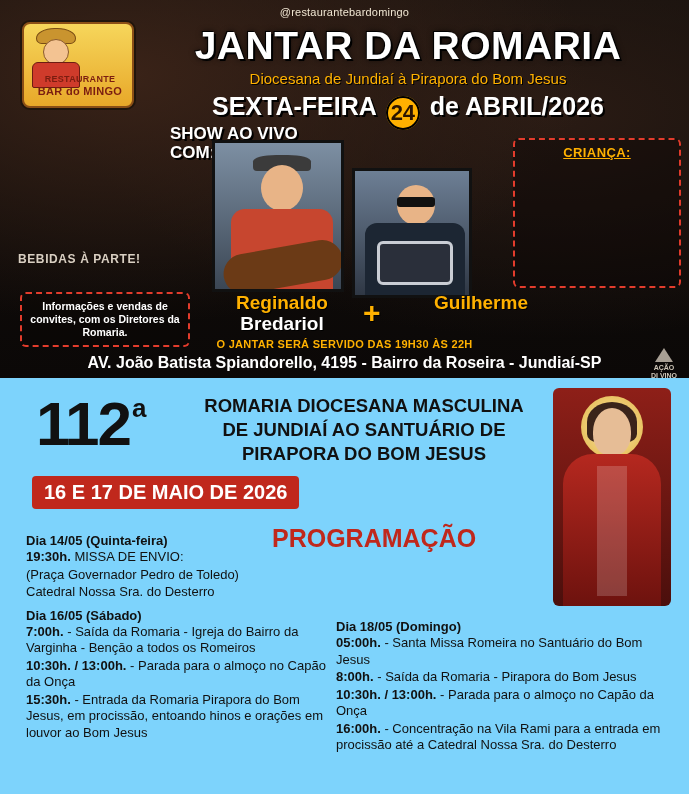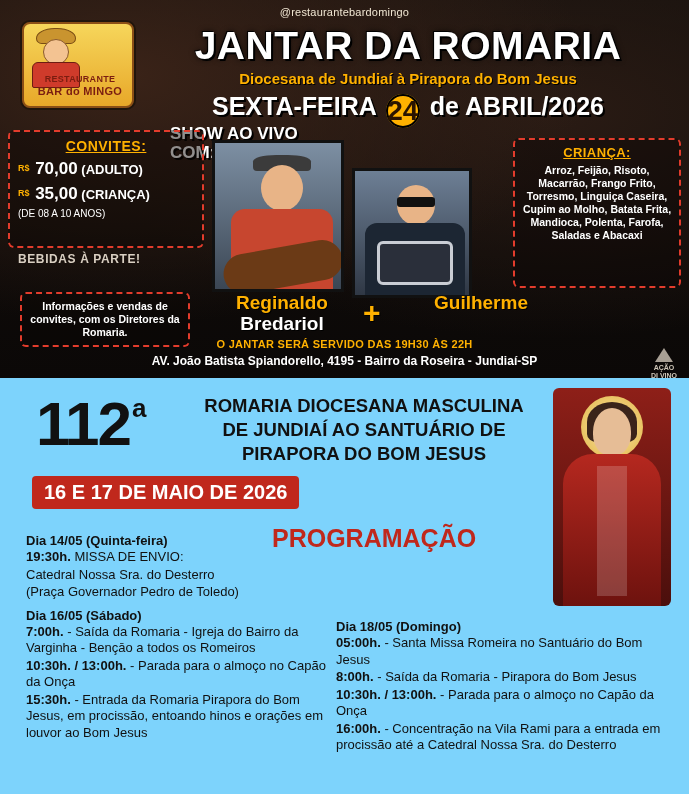--- a/index.html
+++ b/index.html
@@ -73,42 +73,42 @@
     font-size: 39px;
     line-height: 40px;
     letter-spacing: .5px;
     color: #ffffff;
     text-shadow: 2px 2px 0 #000, -1px -1px 0 #000, 0 0 6px rgba(0,0,0,.8);
   }
   .title-sub {
     position: absolute;
     left: 138px; top: 70px; width: 540px;
     text-align: center;
-    font-weight: bold;
+    font-weight: normal;
     font-size: 15px;
     color: #ffb100;
     text-shadow: 1px 1px 0 #000;
   }
   .title-date {
     position: absolute;
     left: 138px; top: 92px; width: 540px;
     text-align: center;
     font-weight: bold;
     font-size: 25px;
     color: #ffffff;
     text-shadow: 2px 2px 0 #000;
   }
   .date-circle {
     display: inline-block;
     width: 34px; height: 34px;
     line-height: 34px;
     border-radius: 50%;
     background: #ffb100;
     color: #2a1400;
-    font-size: 28px;
+    font-size: 22px;
     text-align: center;
     margin: 0 3px;
     vertical-align: -5px;
     text-shadow: none;
     box-shadow: 0 0 0 2px #000 inset;
   }
   .show-ao-vivo {
     position: absolute;
     left: 170px; top: 124px;
     font-weight: bold;
@@ -216,21 +216,21 @@
     font-size: 30px; font-weight: bold; color: #ffb100;
     text-shadow: 1px 1px 0 #000;
   }
   .serv-time {
     position: absolute; left: 0; right: 0; top: 338px;
     text-align: center; color: #ffb100; font-size: 11px; font-weight: bold;
     letter-spacing: .3px;
   }
   .address {
     position: absolute; left: 0; right: 0; top: 354px;
-    text-align: center; color: #ffffff; font-size: 12px; font-weight: bold;
+    text-align: center; color: #ffffff; font-size: 16px; font-weight: bold;
   }
   .corner-logo {
     position: absolute; right: 12px; top: 348px;
     color: #cfc6b8; font-size: 7px; font-weight: bold; text-align: center;
     line-height: 8px;
   }
   .corner-logo .mark {
     width: 18px; height: 14px; margin: 0 auto 2px;
     background: #cfc6b8;
     clip-path: polygon(50% 0, 100% 100%, 0 100%);
@@ -317,42 +317,27 @@
 
   <div class="title-date">
     <span>SEXTA-FEIRA</span>
     <span class="date-circle">24</span>
     <span>de ABRIL/2026</span>
   </div>
 
   <div class="show-ao-vivo" style="white-space:pre-line;">SHOW AO VIVO
 COM:</div>
 
-  <div class="tickets">
-    <h4>CONVITES:</h4>
-    <div class="t-row">
-      <span class="rs">R$</span>
-      <span class="big">70,00</span>
-      <span>(ADULTO)</span>
-    </div>
-    <div class="t-row">
-      <span class="rs">R$</span>
-      <span class="big">35,00</span>
-      <span>(CRIANÇA)</span>
-    </div>
-    <div class="t-note">(DE 08 A 10 ANOS)</div>
-  </div>
 
   <div class="bebidas">BEBIDAS À PARTE!</div>
 
   <div class="info-box">Informações e vendas de convites, com os Diretores da Romaria.</div>
 
   <div class="menu-box">
     <h4>CRIANÇA:</h4>
-    <p>Arroz, Feijão, Risoto, Macarrão, Frango Frito, Torresmo, Linguiça Caseira, Cupim ao Molho, Batata Frita, Mandioca, Polenta, Farofa, Saladas e Abacaxi</p>
   </div>
 
   <div class="photo p1">
     <div class="p-hat"></div>
     <div class="p-head"></div>
     <div class="p-shirt"></div>
     <div class="p-guitar"></div>
   </div>
 
   <div class="photo p2">
@@ -399,22 +384,22 @@
     <div class="halo"></div>
     <div class="hair"></div>
     <div class="face"></div>
     <div class="robe"></div>
     <div class="sash"></div>
   </div>
 
   <div class="sched-left">
       <div class="day-head">Dia 14/05 (Quinta-feira)</div>
       <div class="sched-line"><b>19:30h.</b><span> MISSA DE ENVIO:</span></div>
+      <div class="sched-line">(Praça Governador Pedro de Toledo)</div>
       <div class="sched-line">Catedral Nossa Sra. do Desterro</div>
-      <div class="sched-line">(Praça Governador Pedro de Toledo)</div>
       <div class="day-head">Dia 16/05 (Sábado)</div>
       <div class="sched-line"><b>7:00h.</b><span> - Saída da Romaria - Igreja do Bairro da Varginha - Bençāo a todos os Romeiros</span></div>
       <div class="sched-line"><b>10:30h. / 13:00h.</b><span> - Parada para o almoço no Capão da Onça</span></div>
       <div class="sched-line"><b>15:30h.</b><span> - Entrada da Romaria Pirapora do Bom Jesus, em procissão, entoando hinos e orações em louvor ao Bom Jesus</span></div>
     </div>
   <div class="sched-right">
       <div class="day-head">Dia 18/05 (Domingo)</div>
       <div class="sched-line"><b>05:00h.</b><span> - Santa Missa Romeira no Santuário do Bom Jesus</span></div>
       <div class="sched-line"><b>8:00h.</b><span> - Saída da Romaria - Pirapora do Bom Jesus</span></div>
       <div class="sched-line"><b>10:30h. / 13:00h.</b><span> - Parada para o almoço no Capão da Onça</span></div>

